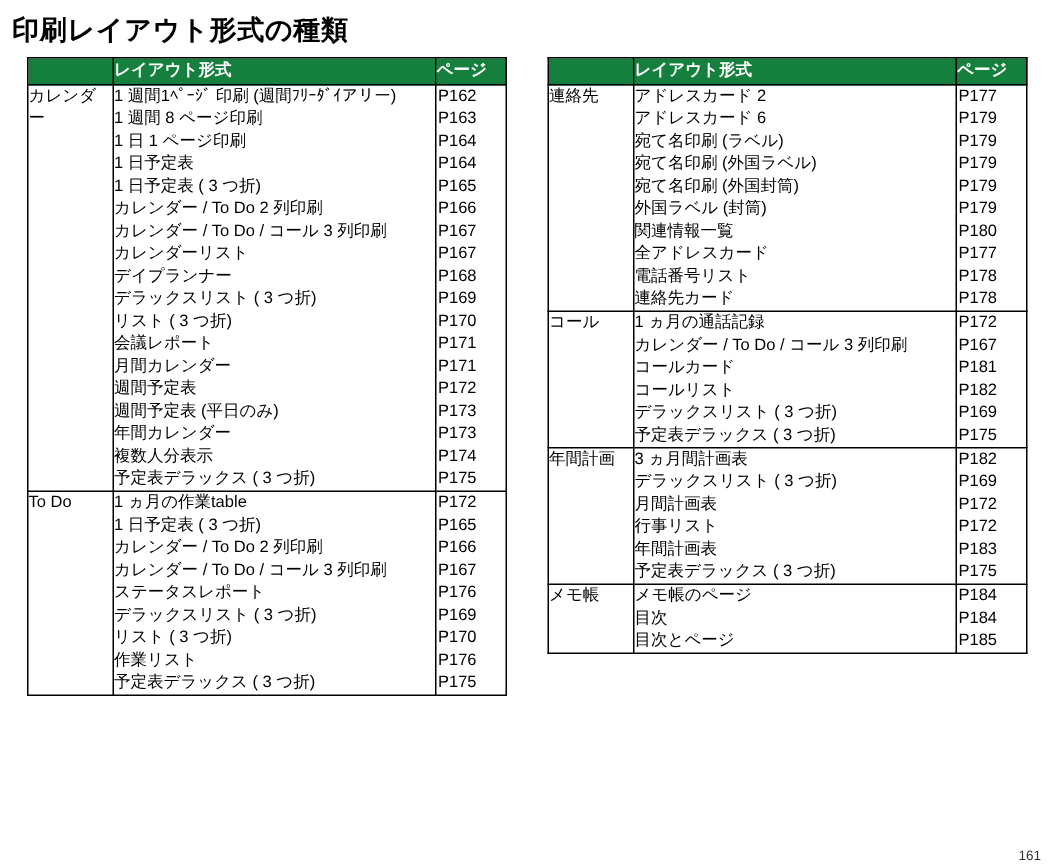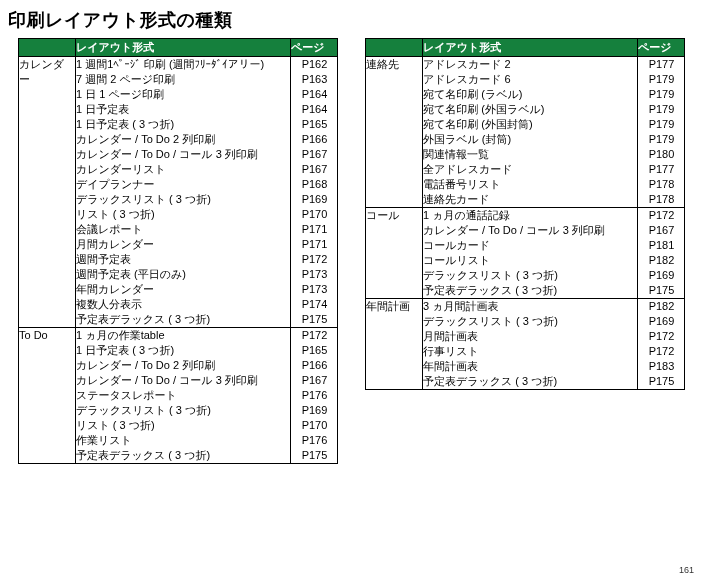--- a/index.html
+++ b/index.html
@@ -77,21 +77,20 @@
   }
   .row-line {
     height: 15px;
     line-height: 15px;
     font-size: 11px;
     white-space: nowrap;
     overflow: hidden;
   }
   .pages-cell .row-line {
     padding-left: 1px;
-    text-align: center;
   }
   .footer-num {
     position: absolute;
     right: 12px;
     bottom: 2px;
     font-size: 9px;
     color: #333;
   }
 </style>
 </head>
@@ -107,21 +106,21 @@
           <th class="cat-head"></th>
           <th>レイアウト形式</th>
           <th class="pg-head">ページ</th>
         </tr>
       </thead>
       <tbody id="left-body">
           <tr>
             <td class="cat-cell">カレンダー</td>
             <td class="items-cell">
               <div class="row-line">1 週間1ﾍﾟｰｼﾞ 印刷 (週間ﾌﾘｰﾀﾞｲアリー)</div>
-              <div class="row-line">7 週間 2 ページ印刷</div>
+              <div class="row-line">1 週間 8 ページ印刷</div>
               <div class="row-line">1 日 1 ページ印刷</div>
               <div class="row-line">1 日予定表</div>
               <div class="row-line">1 日予定表 ( 3 つ折)</div>
               <div class="row-line">カレンダー / To Do 2 列印刷</div>
               <div class="row-line">カレンダー / To Do / コール 3 列印刷</div>
               <div class="row-line">カレンダーリスト</div>
               <div class="row-line">デイプランナー</div>
               <div class="row-line">デラックスリスト ( 3 つ折)</div>
               <div class="row-line">リスト ( 3 つ折)</div>
               <div class="row-line">会議レポート</div>
@@ -250,18 +249,31 @@
             </td>
             <td class="pages-cell">
               <div class="row-line">P182</div>
               <div class="row-line">P169</div>
               <div class="row-line">P172</div>
               <div class="row-line">P172</div>
               <div class="row-line">P183</div>
               <div class="row-line">P175</div>
             </td>
           </tr>
+          <tr>
+            <td class="cat-cell">メモ帳</td>
+            <td class="items-cell">
+              <div class="row-line">メモ帳のページ</div>
+              <div class="row-line">目次</div>
+              <div class="row-line">目次とページ</div>
+            </td>
+            <td class="pages-cell">
+              <div class="row-line">P184</div>
+              <div class="row-line">P184</div>
+              <div class="row-line">P185</div>
+            </td>
+          </tr>
         </tbody>
     </table>
   </div>
 </div>
 
 <div class="footer-num">161</div>
 
 </body></html>

